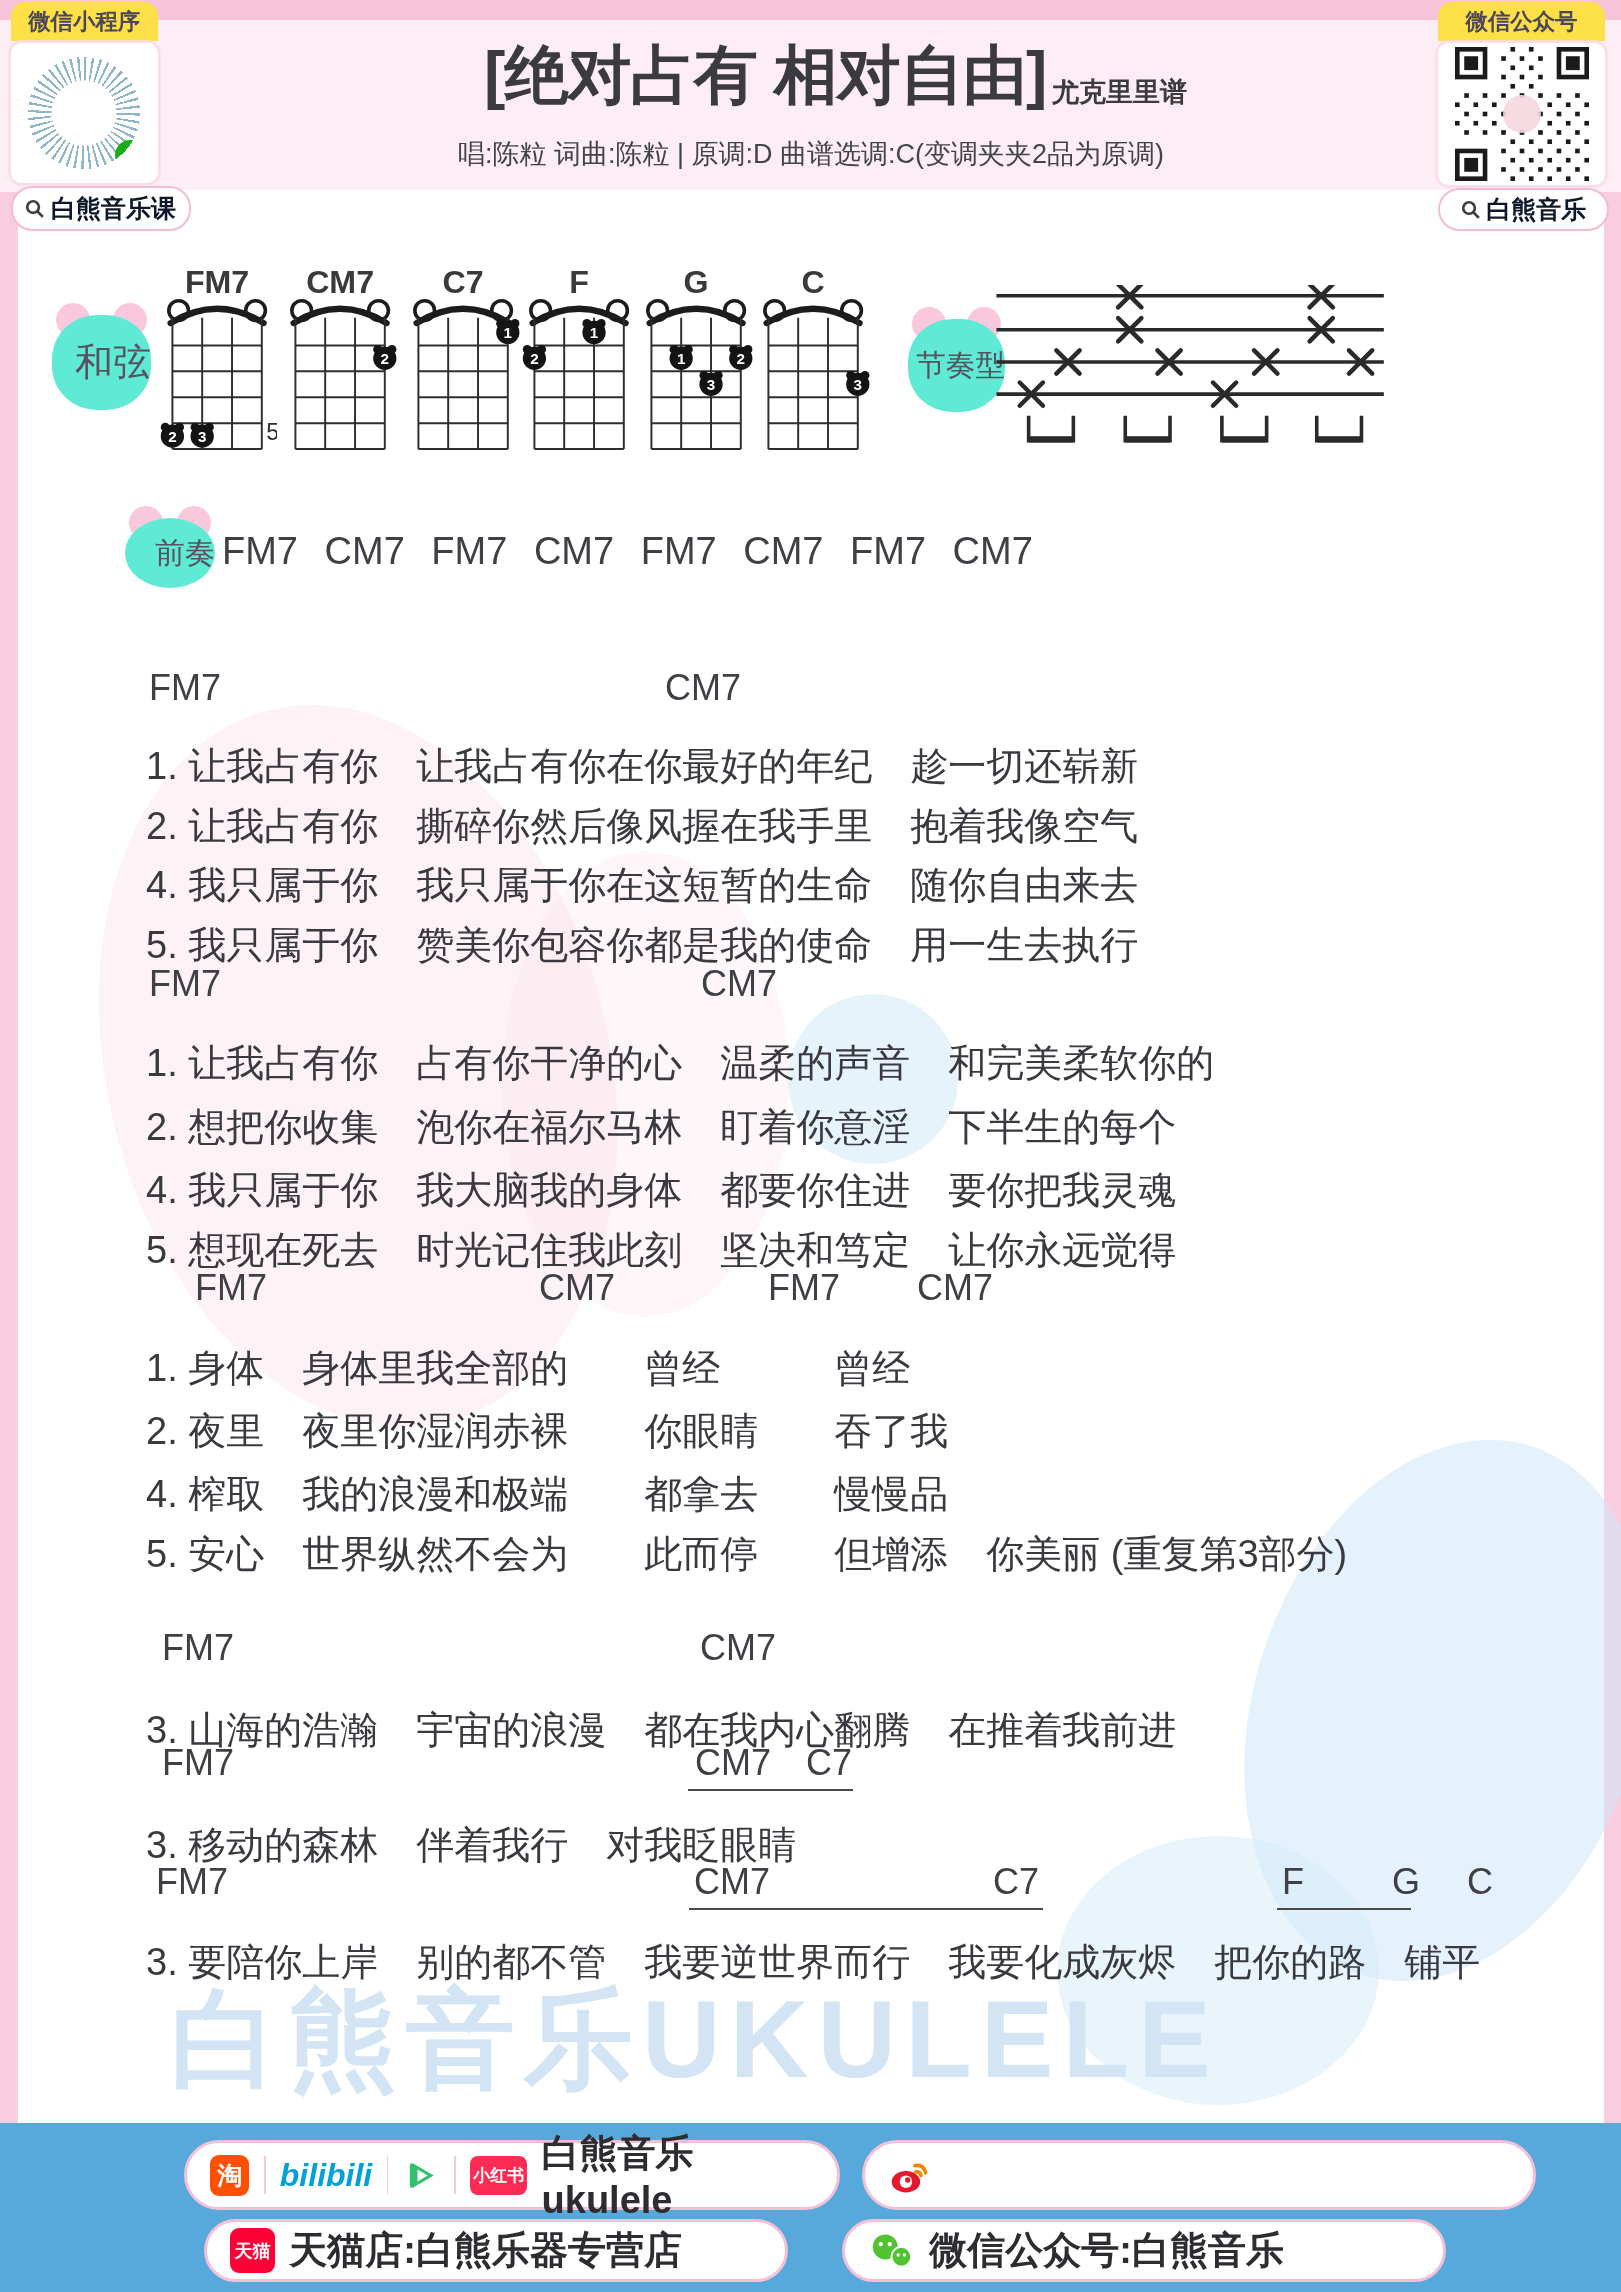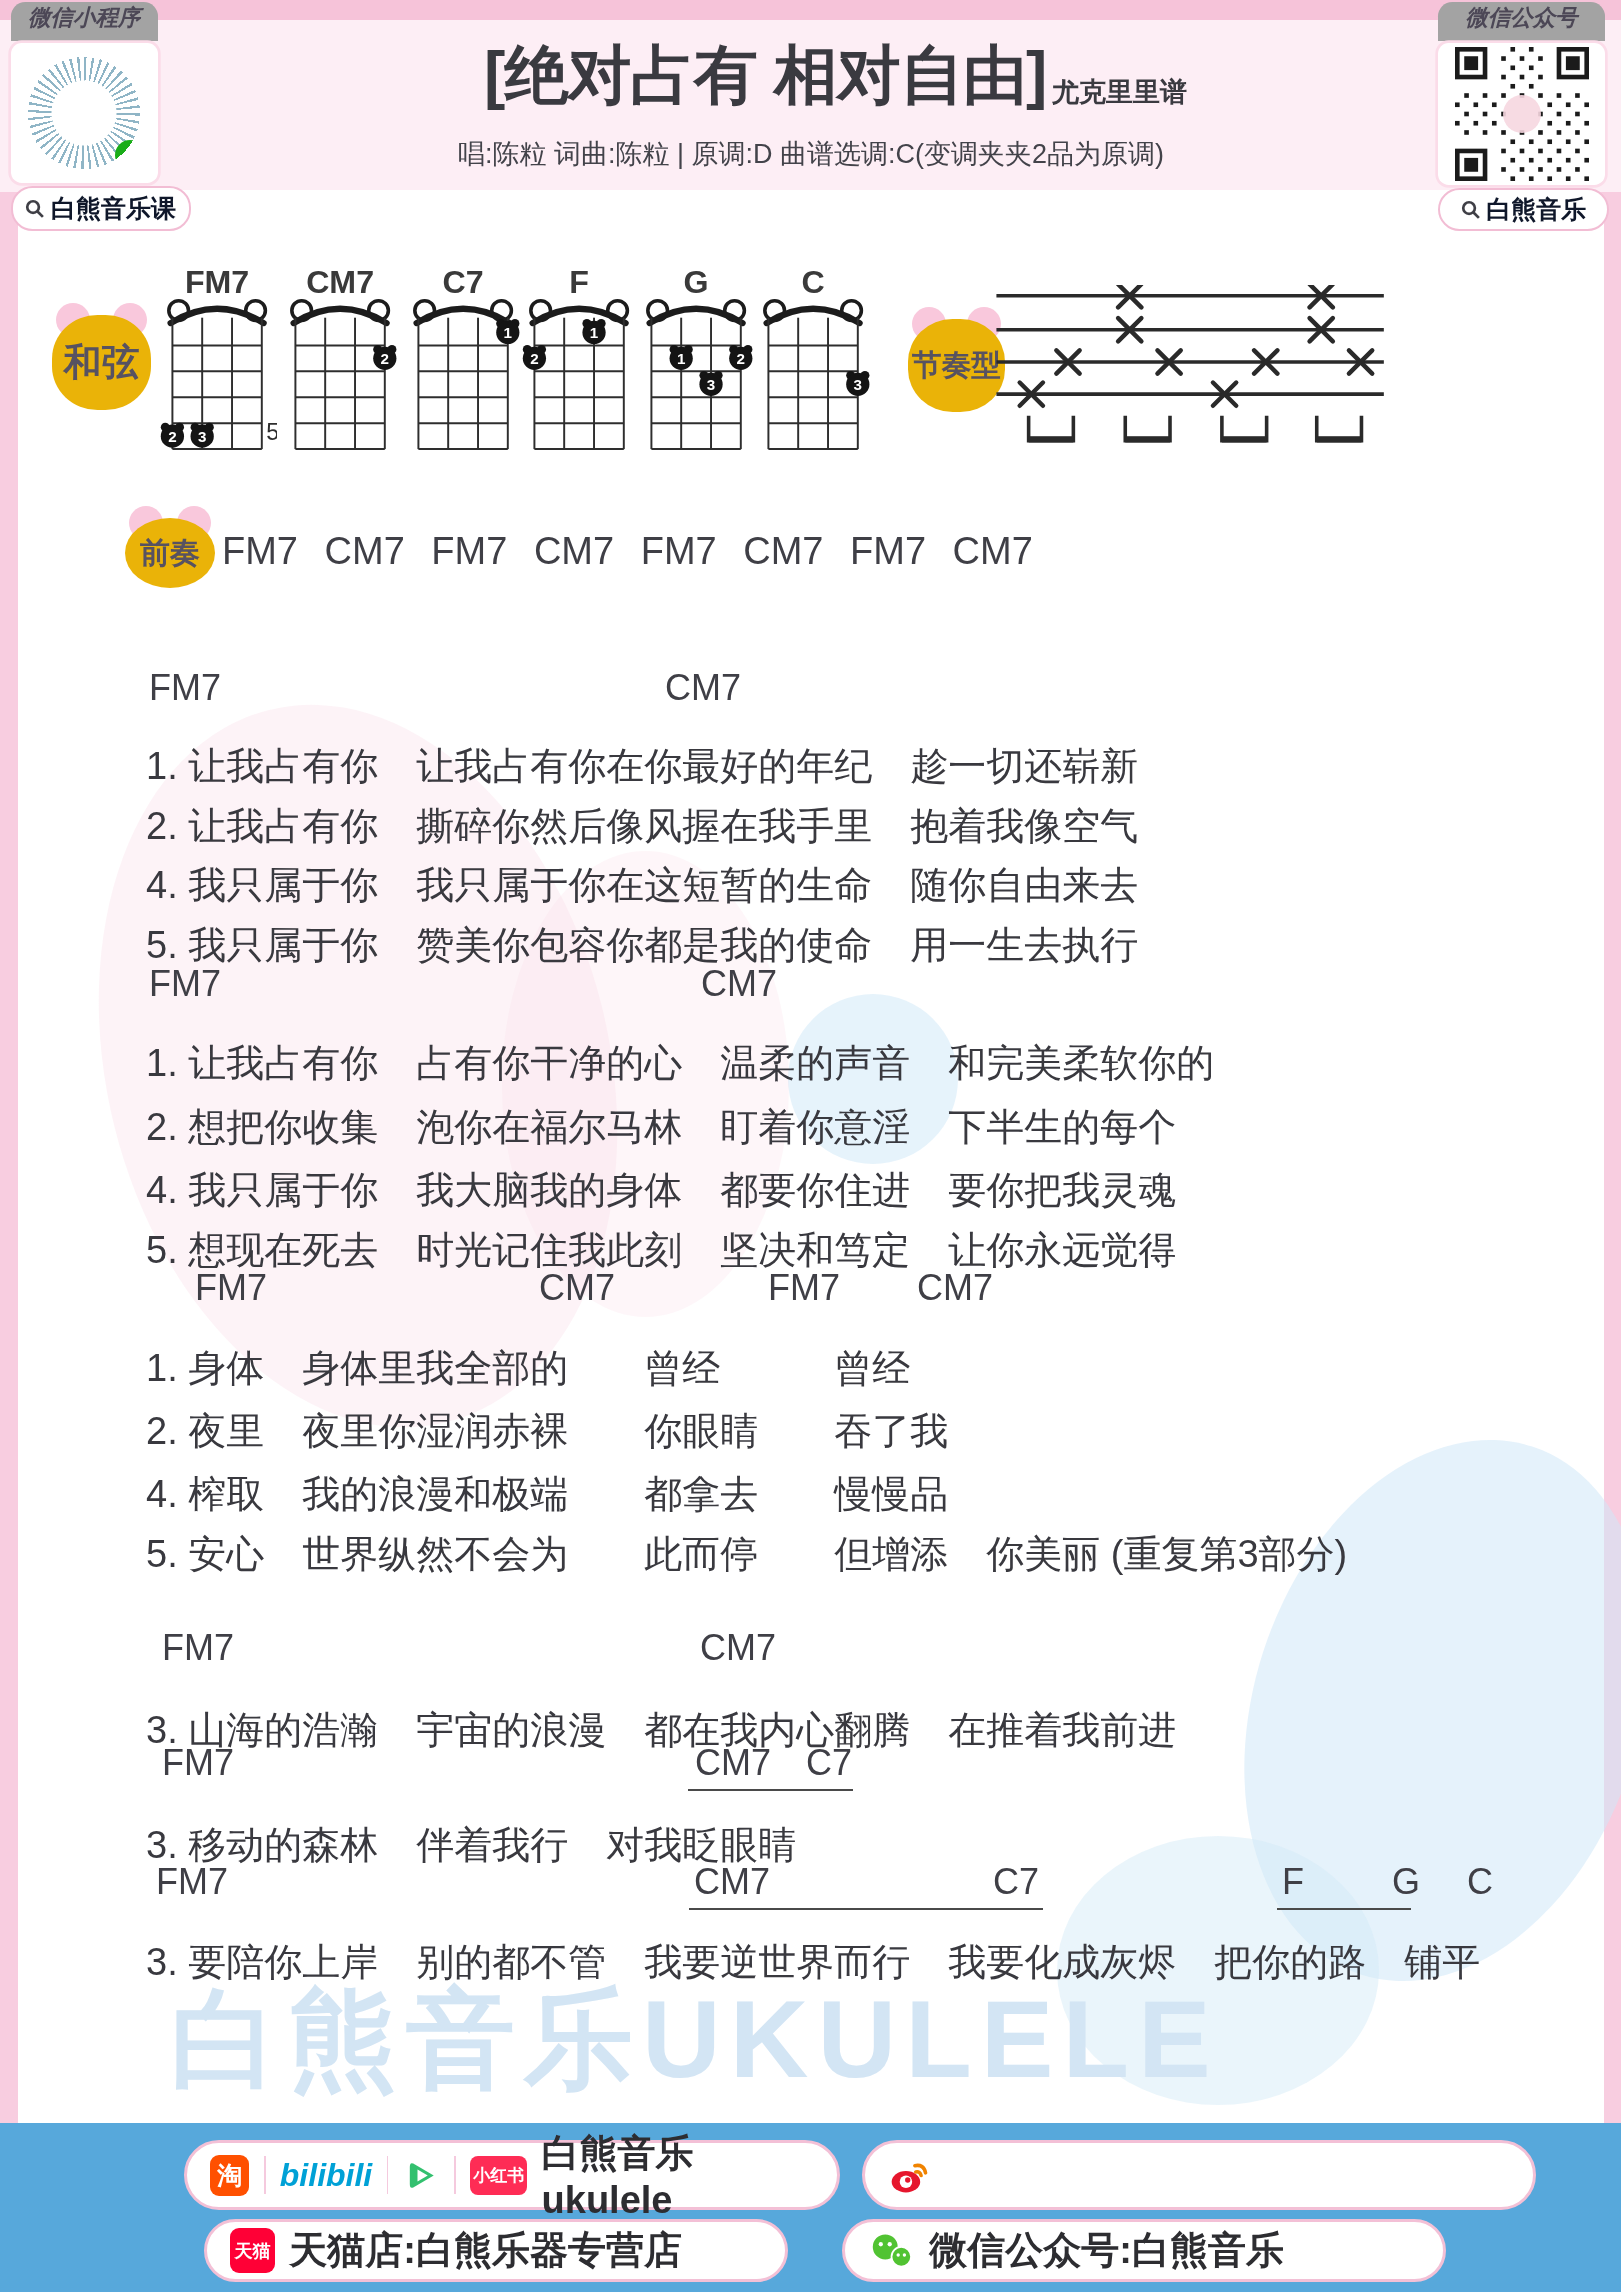--- a/index.html
+++ b/index.html
@@ -7,42 +7,42 @@
     width:1622px;height:2293px;position:relative;overflow:hidden;
     background:#f8cde0;
     font-family:"Liberation Sans","DejaVu Sans",sans-serif;
     color:#3b3b42;
   }
   .abs{position:absolute;}
   
   .top-strip{left:0;top:0;width:1622px;height:19.7px;background:#f6c3d9;}
   .header-bg{left:0;top:19.7px;width:1622px;height:172px;background:#fdeef5;}
   .white-card{left:18px;top:190px;width:1586px;height:1933px;background:#ffffff;border-radius:27px 27px 0 0;}
-  .corner-tab{background:#a3a3a3;border-radius:14.3px 14.3px 0 0;display:flex;align-items:flex-start;justify-content:center;
-    font-size:22.4px;font-weight:bold;color:#4c4756;font-style:italic;}
+  .corner-tab{background:#fde047;border-radius:14.3px 14.3px 0 0;display:flex;align-items:center;justify-content:center;
+    font-size:22.4px;font-weight:bold;color:#4c4756;}
   .qr-card{background:#fff;border-radius:10.7px;box-shadow:0 0 0 2.7px #fbdce9;display:flex;align-items:center;justify-content:center;}
   .search-pill{background:#fff;border:2.7px solid #f2bdd4;border-radius:21.5px;display:flex;align-items:center;justify-content:center;
     gap:6px;font-size:25px;font-weight:bold;color:#0f172a;}
   .page-title-row{left:484px;top:32px;display:flex;align-items:flex-end;}
   .page-title{font-size:64px;font-weight:bold;letter-spacing:-0.9px;color:#3a3a40;}
   .title-suffix{font-size:27px;font-weight:bold;margin:0 0 9px 5.4px;color:#3a3a40;}
   .subtitle{left:0;top:136px;width:1622px;text-align:center;font-size:27px;font-weight:500;color:#43434a;}
   
   .sunburst{width:118px;height:118px;border-radius:50%;position:relative;
     background:repeating-conic-gradient(#8fb5c6 0deg 2.6deg,transparent 2.6deg 8.2deg);
     -webkit-mask:radial-gradient(circle,transparent 0 32px,#000 33px 56px,transparent 56px);
     mask:radial-gradient(circle,transparent 0 32px,#000 33px 56px,transparent 56px);}
   .code-center{position:absolute;left:29px;top:29px;width:61px;height:61px;border-radius:50%;background:#f3cdd8;}
   .bear-head{position:absolute;left:12.5px;top:14.3px;width:36px;height:36px;border-radius:50%;background:#ffffff;}
   .bear-ear-l,.bear-ear-r{position:absolute;width:14.3px;height:14.3px;border-radius:50%;background:#ffffff;top:7.2px;}
   .bear-ear-l{left:7.2px;}  .bear-ear-r{left:39px;}
   .uku{position:absolute;left:32px;top:30px;width:9px;height:23px;border-radius:3.6px;background:#9fc3d8;transform:rotate(-28deg);}
   .wechat-dot{position:absolute;right:-1.8px;bottom:1.8px;width:30px;height:30px;border-radius:50%;background:#1aad19;display:flex;align-items:center;justify-content:center;color:#fff;font-size:19.7px;font-weight:bold;}
   
-  .blob{background:#eab308;display:flex;align-items:center;justify-content:center;color:#575261;font-weight:bold;border-radius:46%;}
+  .blob{background:#5eead4;display:flex;align-items:center;justify-content:flex-end;color:#575261;font-weight:normal;border-radius:46%;}
   .blob::before,.blob::after{content:'';position:absolute;width:34px;height:34px;border-radius:50%;background:#f9c8dc;top:-11.6px;z-index:-1;}
   .blob::before{left:3.6px;} .blob::after{right:3.6px;}
   .blobwrap{z-index:2;}
   
   .chord-label{position:absolute;font-size:36px;color:#3f3f46;white-space:pre;}
   .lyric-line{position:absolute;left:146px;font-size:38px;color:#39393f;white-space:pre;margin-top:20px;}
   .chord-underline{position:absolute;height:0;border-top:2.7px solid #4a4a4a;}
   .intro-chords{font-size:38px;color:#3f3f46;word-spacing:16px;white-space:pre;}
   .watermark{left:170px;top:1967px;width:1343px;font-size:109px;font-weight:bold;letter-spacing:9px;color:#d3e5f4;z-index:1;}
   .sheet-layer{z-index:2;}

